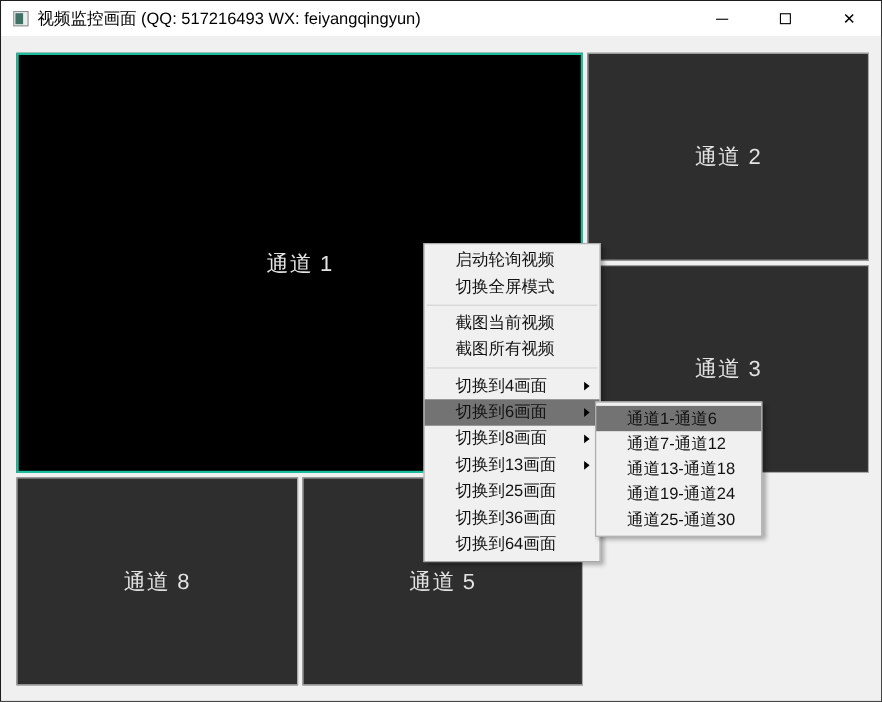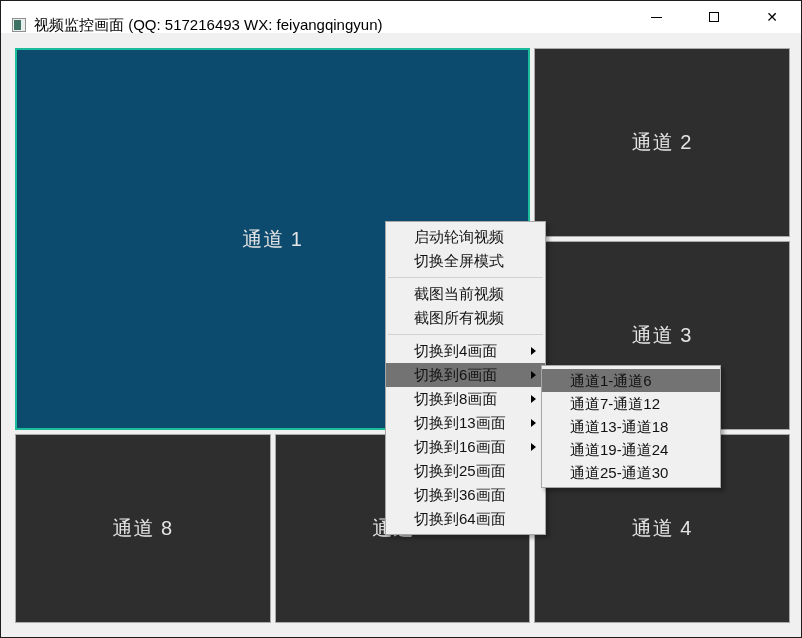--- a/index.html
+++ b/index.html
@@ -4,21 +4,21 @@
 <style>
   * { margin:0; padding:0; box-sizing:border-box; }
   html,body { width:802px; height:638px; }
   body {
     font-family:"Liberation Sans","DejaVu Sans",sans-serif;
     position:relative; width:802px; height:638px;
     background:#f0f0f0; border:1px solid #1d1d1d; overflow:hidden;
   }
   
   .titlebar {
-    position:absolute; left:0; top:0; width:100%; height:48px;
+    position:absolute; left:0; top:0; width:100%; height:32px;
     background:#ffffff; display:flex; align-items:center;
   }
   .app-icon {
     width:14px; height:14px; margin-left:11px;
     border:1px solid #8f8f8f; background:#e9efec; position:relative;
   }
   .app-icon .pane {
     position:absolute; left:1px; top:1px; width:7px; height:10px;
     background:#3e7264;
   }
@@ -38,34 +38,34 @@
     display:grid; grid-template-columns:repeat(3,1fr); grid-template-rows:repeat(3,1fr);
     gap:4px;
   }
   .cell {
     background:#2e2e2e; border:1px solid #a9a9a9;
     display:flex; align-items:center; justify-content:center;
   }
   .cell .chan-label { color:#e3e3e3; font-size:20px; letter-spacing:1px; }
   .cell.selected {
     grid-column:1 / span 2; grid-row:1 / span 2;
-    background:#0c4a6e; border:2px solid #1abc9c;
+    background:#000000; border:2px solid #1abc9c;
   }
   .cell.c2 { grid-column:3; grid-row:1;text-align:right; }
   .cell.c3 { grid-column:3; grid-row:2; }
   .cell.c6 { grid-column:1; grid-row:3; }
   .cell.c5 { grid-column:2; grid-row:3; }
   .cell.c4 { grid-column:3; grid-row:3; }
   
   .menu {
     position:absolute; background:#f0f0f0; border:1px solid #a7a7a7;
     box-shadow:3px 3px 4px rgba(0,0,0,0.3); padding:3px 0; z-index:10;
   }
   .menu-main { left:384px; top:220px; width:161px; }
-  .menu-sub  { left:540px; top:364px; width:180px; z-index:11; }
+  .menu-sub  { left:540px; top:364px; width:152px; z-index:11; }
   .mi {
     position:relative; height:24px; line-height:24px;
     padding-left:28px; font-size:15px; color:#121212; white-space:nowrap;
   }
   .menu-sub .mi { height:23px; line-height:23px; }
   .mi.hl { background:#737373; }
   .sep { height:1px; background:#d2d2d2; margin:4px 2px; }
   .arrow {
     position:absolute; right:9px; top:50%; margin-top:-4px;
     width:0; height:0; border-left:5px solid #000;
@@ -103,38 +103,34 @@
     </div>
     <div class="cell c3">
       <span class="chan-label">通道 3</span>
     </div>
     <div class="cell c6">
       <span class="chan-label">通道 8</span>
     </div>
     <div class="cell c5">
       <span class="chan-label">通道 5</span>
     </div>
-    <div class="cell c4">
-      <span class="chan-label">通道 4</span>
-    </div>
   </div>
 </div>
 
 <div class="menu menu-main">
   <div class="mi">启动轮询视频</div>
   <div class="mi">切换全屏模式</div>
   <div class="sep"></div>
   <div class="mi">截图当前视频</div>
   <div class="mi">截图所有视频</div>
   <div class="sep"></div>
   <div class="mi"><span>切换到4画面</span><span class="arrow"></span></div>
   <div class="mi hl"><span>切换到6画面</span><span class="arrow"></span></div>
   <div class="mi"><span>切换到8画面</span><span class="arrow"></span></div>
   <div class="mi"><span>切换到13画面</span><span class="arrow"></span></div>
-  <div class="mi"><span>切换到16画面</span><span class="arrow"></span></div>
   <div class="mi">切换到25画面</div>
   <div class="mi">切换到36画面</div>
   <div class="mi">切换到64画面</div>
 </div>
 
 <div class="menu menu-sub">
   <div class="mi hl">通道1-通道6</div>
   <div class="mi">通道7-通道12</div>
   <div class="mi">通道13-通道18</div>
   <div class="mi">通道19-通道24</div>

